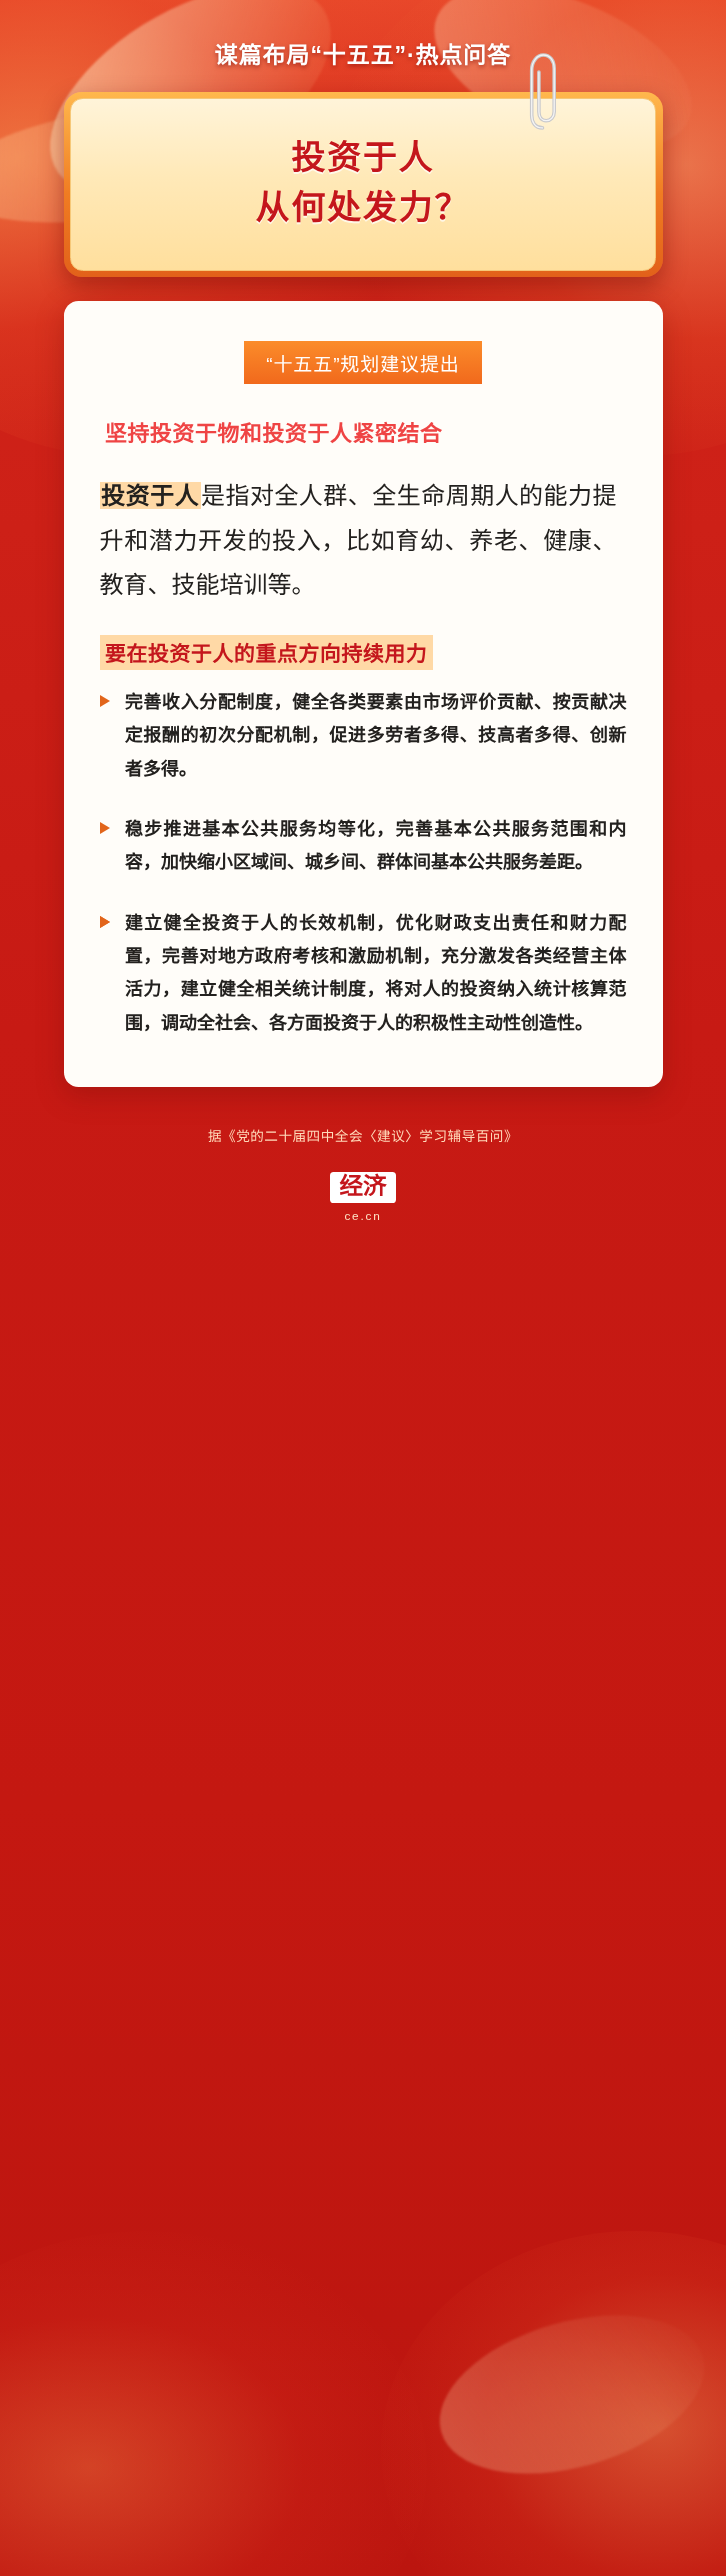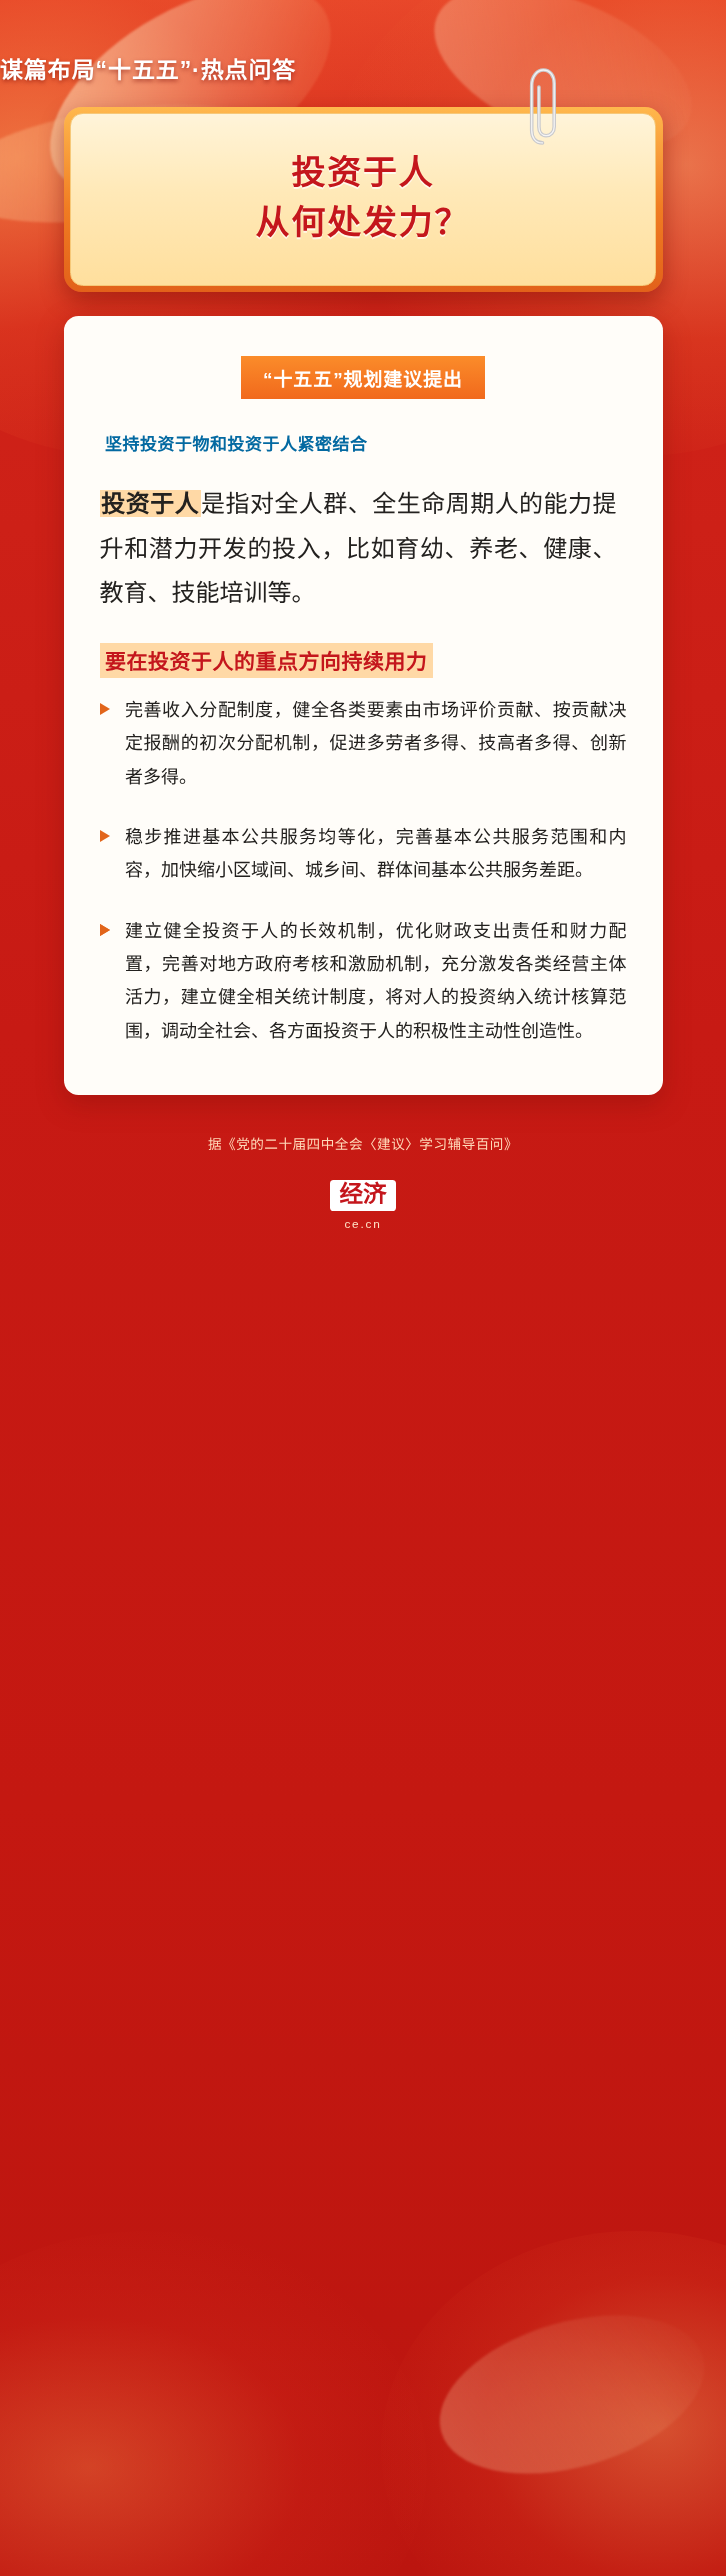--- a/index.html
+++ b/index.html
@@ -82,21 +82,22 @@
     bottom: 109px; right: 18px;
     width: 272px; height: 145px;
     background: linear-gradient(70deg, rgba(255,215,170,0.30), rgba(200,30,20,0.0));
     transform: rotate(-16deg);
   }
 
   
   .header {
     position: relative;
     z-index: 5;
-    padding-top: 51px;
+    text-align: center;
+    padding-top: 36px;
   }
   .header-title {
     display: inline-block;
     color: #ffffff;
     font-size: 23px;
     font-weight: bold;
     letter-spacing: 0.9px;
     text-shadow: 0 1.8px 4.5px rgba(120,10,5,0.55);
     white-space: nowrap;
   }
@@ -153,29 +154,29 @@
   }
   .pill-head {
     text-align: center;
     margin-bottom: 31px;
   }
   .pill {
     display: inline-block;
     background: linear-gradient(180deg, #fb8c2a 0%, #f1691c 100%);
     color: #ffffff;
     font-size: 19px;
-    font-weight: bold;
+    font-weight: normal;
     padding: 8.2px 22px;
     border-radius: 0;
     letter-spacing: 0.9px;
     white-space: nowrap;
   }
   .lead {
-    color: #0369a1;
-    font-size: 17px;
+    color: #ef4444;
+    font-size: 22px;
     font-weight: bold;
     letter-spacing: 0.5px;
     margin: 0 0 27px 5.4px;
   }
   .para {
     color: #23211f;
     font-size: 24px;
     line-height: 1.85;
     margin: 0 10px 27px 0;
     text-align: justify;
@@ -202,20 +203,21 @@
     padding: 0;
   }
   .bullets li {
     position: relative;
     padding-left: 25.4px;
     margin-bottom: 27px;
     color: #23211f;
     font-size: 18px;
     line-height: 1.85;
     text-align: justify;
+    font-weight: bold;
   }
   .bullets li:last-child { margin-bottom: 0; }
   .bullets li .arrow {
     position: absolute;
     left: 0;
     top: 9px;
     width: 0;
     height: 0;
     border-left: 10px solid #e2651b;
     border-top: 6.4px solid transparent;

